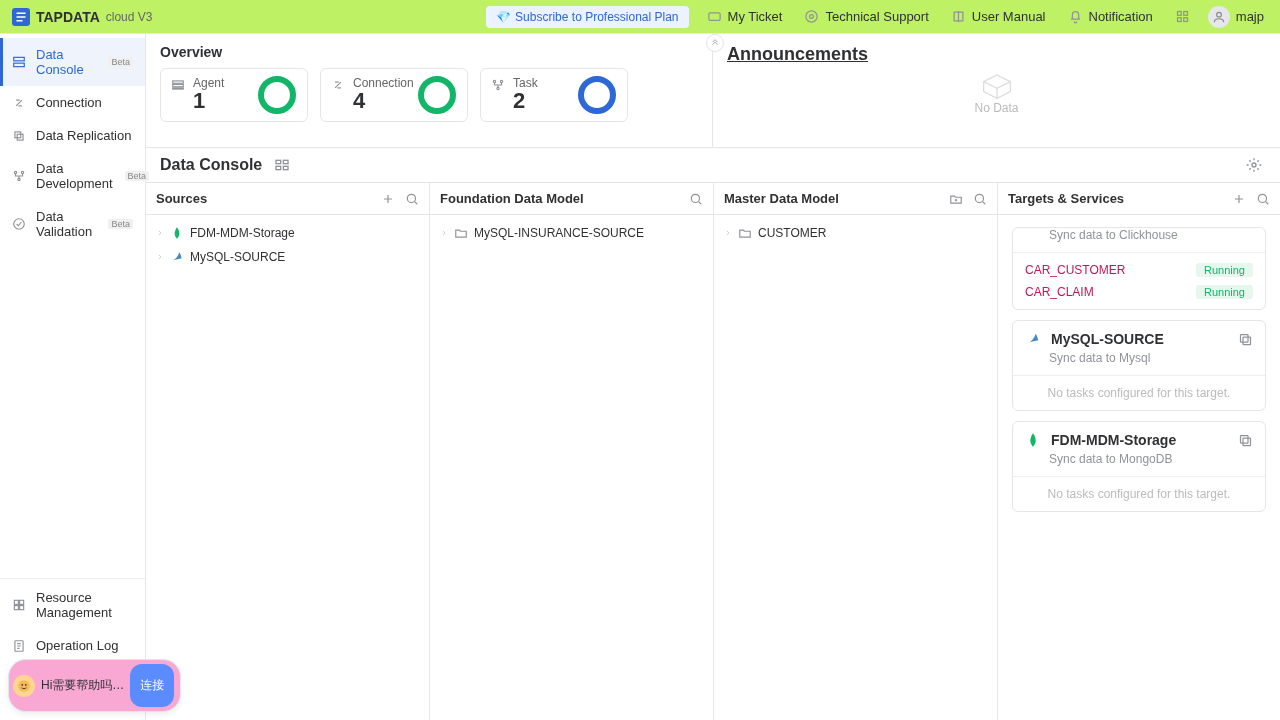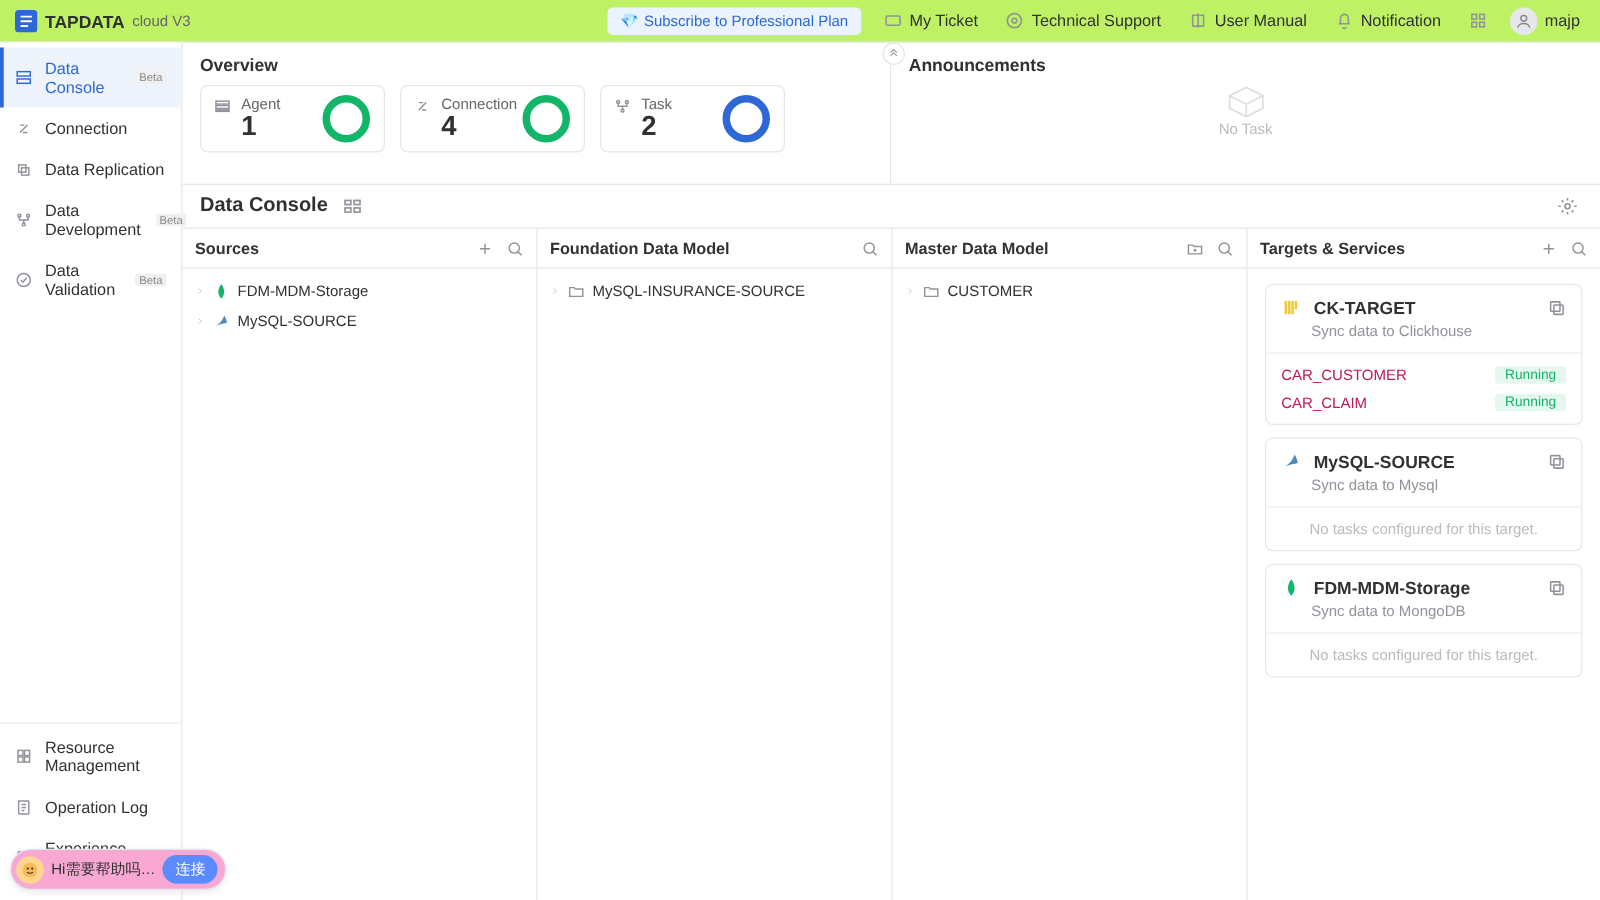--- a/index.html
+++ b/index.html
@@ -37,21 +37,21 @@
 .overview-title { font-size: 14px; font-weight: 600; margin-bottom: 8px; }
 .cards { display: flex; gap: 12px; }
 .card { width: 148px; height: 54px; border: 1px solid #e6e6e6; border-radius: 6px; display: flex; align-items: center; justify-content: space-between; padding: 0 10px; }
 .card-left { display: flex; align-items: flex-start; gap: 8px; }
 .card-icon { width: 14px; height: 14px; margin-top: 2px; color: #909399; }
 .card-label { font-size: 12px; color: #666; }
 .card-value { font-size: 22px; font-weight: 600; margin-top: -2px; }
 .gauge { width: 40px; height: 40px; }
 .collapse { position: absolute; right: -12px; top: 0; width: 18px; height: 18px; border: 1px solid #e6e6e6; border-radius: 50%; background: #fff; cursor: pointer; display: flex; align-items: center; justify-content: center; }
 .ann { width: 568px; border-left: 1px solid #e6e6e6; padding: 10px 14px 0 14px; }
-.ann-title { font-size: 14px; font-weight: 600; margin-bottom: 6px; }
+.ann-title { font-size: 18px; font-weight: 600; margin-bottom: 6px; text-decoration: underline; }
 .ann-empty { display: flex; flex-direction: column; align-items: center; color: #bbb; font-size: 12px; }
 .ann-empty svg { width: 40px; height: 28px; margin-bottom: 2px; }
 
 
 .dc-head { padding: 8px 14px; display: flex; align-items: center; gap: 12px; }
 .dc-title { font-size: 16px; font-weight: 600; }
 .view-toggle { width: 16px; height: 16px; color: #909399; cursor: pointer; }
 .dc-head-spacer { flex: 1; }
 .settings-btn { width: 16px; height: 16px; color: #909399; cursor: pointer; margin-right: 4px; }
 
@@ -84,21 +84,21 @@
 .tc-body { border-top: 1px solid #eee; padding: 6px 12px; }
 .tc-empty { color: #bbb; font-size: 12px; padding: 10px 12px; text-align: center; border-top: 1px solid #eee; }
 .task-row { display: flex; align-items: center; justify-content: space-between; padding: 4px 0; font-size: 12px; }
 .task-link { color: #be185d; cursor: pointer; }
 .badge-run { background: #e6f7ed; color: #11b669; padding: 1px 8px; border-radius: 3px; font-size: 11px; }
 .db-icon { width: 16px; height: 16px; }
 
 
 .help-float { position: fixed; left: 8px; bottom: 8px; display: flex; align-items: center; gap: 6px; background: #f9a8d4; border: 1px solid #e1e6f0; border-radius: 18px; padding: 4px 6px 4px 4px; box-shadow: 0 2px 6px rgba(0,0,0,0.08); font-size: 12px; }
 .help-avatar { width: 22px; height: 22px; border-radius: 50%; background: #ffd590; display: flex; align-items: center; justify-content: center; }
-.help-btn { background: #5b8cff; color: #fff; border: none; border-radius: 12px; padding: 3px 10px; font-size: 12px; cursor: pointer; }
+.help-btn { background: #5b8cff; color: #fff; border: none; border-radius: 12px; padding: 13px 10px; font-size: 12px; cursor: pointer; }
 </style>
 </head>
 <body>
 
 <div class="header">
   <div class="logo">
     <svg class="logo-icon" viewBox="0 0 24 24">
         <rect width="24" height="24" rx="4" fill="#2e68d6"></rect>
         <path d="M6 7h12M6 12h12M6 17h8" stroke="#fff" stroke-width="2"></path>
       </svg>
@@ -280,21 +280,21 @@
               <path d="M6 16l6-6 6 6M6 10l6-6 6 6"></path>
             </svg>
         </div>
       </div>
       <div class="ann">
         <div class="ann-title">Announcements</div>
         <div class="ann-empty">
           <svg viewBox="0 0 60 40" fill="none" stroke="#ddd" stroke-width="2">
               <path d="M10 15l20-10 20 10v15l-20 10-20-10zM10 15l20 10 20-10M30 25v15"></path>
             </svg>
-          <span>No Task</span>
+          <span>No Data</span>
         </div>
       </div>
     </div>
 
     <div class="dc-head">
       <span class="dc-title">Data Console</span>
       <svg class="view-toggle" viewBox="0 0 24 24" fill="none" stroke="currentColor" stroke-width="2">
           <rect x="3" y="5" width="7" height="5"></rect>
           <rect x="14" y="5" width="7" height="5"></rect>
           <rect x="3" y="14" width="7" height="5"></rect>
@@ -394,33 +394,20 @@
               <path d="M12 5v14M5 12h14"></path>
             </svg>
           <svg class="col-act" viewBox="0 0 24 24" fill="none" stroke="currentColor" stroke-width="2">
               <circle cx="11" cy="11" r="7"></circle>
               <path d="M21 21l-5-5"></path>
             </svg>
         </div>
         <div class="col-body">
 
           <div class="target-card">
-            <div class="tc-head">
-              <svg class="db-icon" viewBox="0 0 24 24">
-                  <rect x="4" y="4" width="3" height="16" fill="#f0c93a"></rect>
-                  <rect x="8" y="4" width="3" height="16" fill="#f0c93a"></rect>
-                  <rect x="12" y="4" width="3" height="16" fill="#f0c93a"></rect>
-                  <rect x="16" y="4" width="3" height="10" fill="#f0c93a"></rect>
-                </svg>
-              <span class="tc-title">CK-TARGET</span>
-              <svg class="tc-act" viewBox="0 0 24 24" fill="none" stroke="currentColor" stroke-width="2">
-                  <rect x="8" y="8" width="12" height="12" rx="1"></rect>
-                  <rect x="4" y="4" width="12" height="12" rx="1"></rect>
-                </svg>
-            </div>
             <div class="tc-sub">Sync data to Clickhouse</div>
             <div class="tc-body">
               <div class="task-row">
                 <span class="task-link">CAR_CUSTOMER</span>
                 <span class="badge-run">Running</span>
               </div>
               <div class="task-row">
                 <span class="task-link">CAR_CLAIM</span>
                 <span class="badge-run">Running</span>
               </div>

